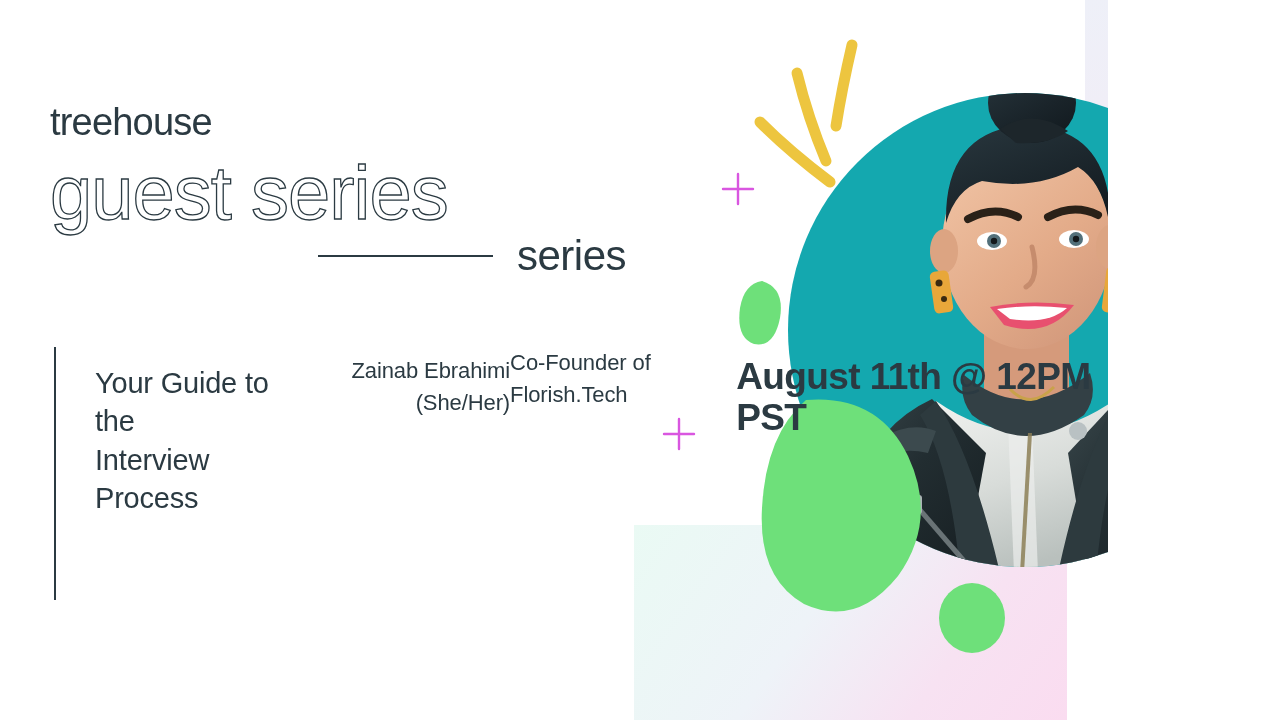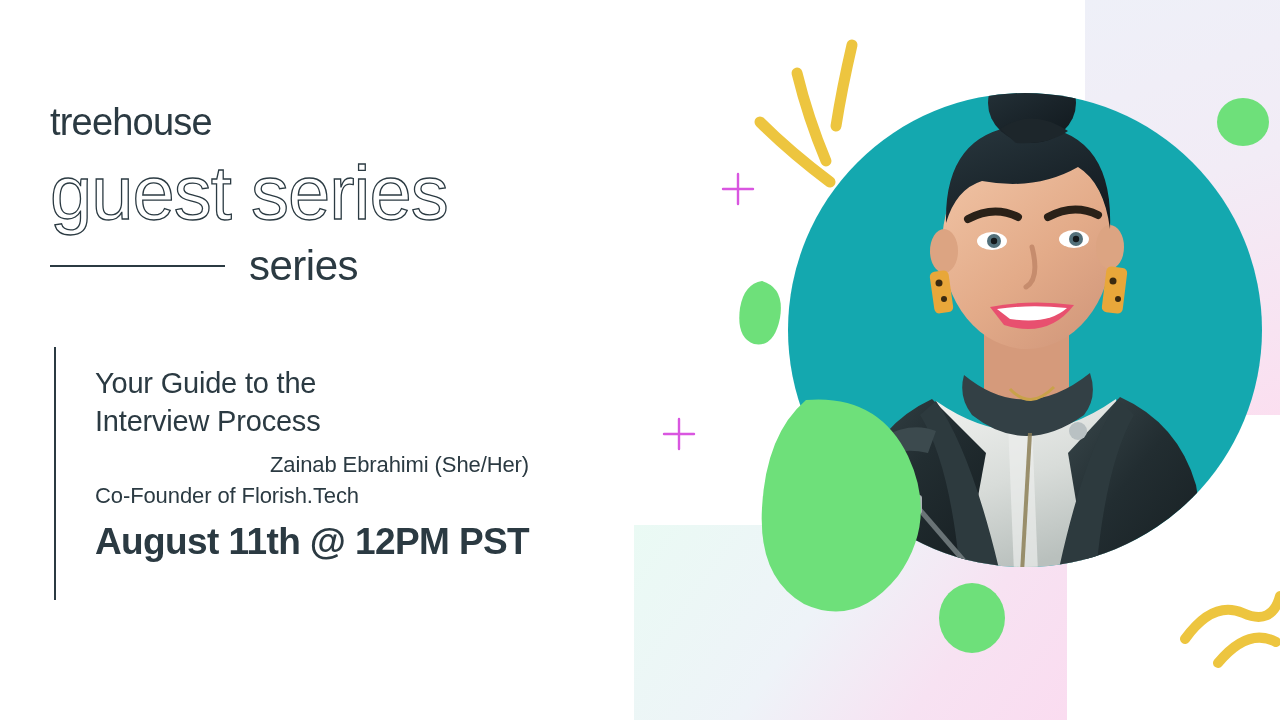--- a/index.html
+++ b/index.html
@@ -5,21 +5,21 @@
 <style>
   * { margin:0; padding:0; box-sizing:border-box; }
   html, body {
     width:1280px; height:720px;
     background:#ffffff;
     font-family:"Liberation Sans", sans-serif;
     overflow:hidden;
   }
   #stage {
     position:relative;
-    width:1280px; height:720px;
+    width:1108px; height:720px;
     background:#ffffff;
     overflow:hidden;
   }
 
   
   .panel { position:absolute; }
   #panel-top-right {
     left:1085px; top:0; width:195px; height:415px;
     background:linear-gradient(160deg,#eef0f8 0%, #f2ecf6 45%, #fbdff0 100%);
   }
@@ -71,21 +71,22 @@
     font-weight:400;
     letter-spacing:-1px;
     line-height:1.05;
     color:transparent;
     -webkit-text-stroke:1.3px #2b3a42;
     text-shadow:none;
   }
   #series-row {
     display:flex;
     align-items:center;
-    margin-top:12px;
+    justify-content:flex-end;
+    margin-top:2px;
     width:576px;
   }
   #series-rule {
     height:2px;
     background:#2b3a42;
     width:175px;
     margin-right:24px;
   }
   #series-label {
     font-size:42px;
@@ -96,21 +97,21 @@
   }
 
   
   #details-block {
     position:absolute;
     left:54px; top:347px;
     height:253px;
     padding-left:39px;
     border-left:2px solid #2b3a42;
     display:flex;
-    flex-direction:column;
+    flex-direction:row;
     justify-content:flex-start;
   }
   #talk-title {
     font-size:29px;
     font-weight:500;
     line-height:1.32;
     color:#2b3a42;
     letter-spacing:-0.2px;
     margin-top:17px;
     white-space:pre-line;

